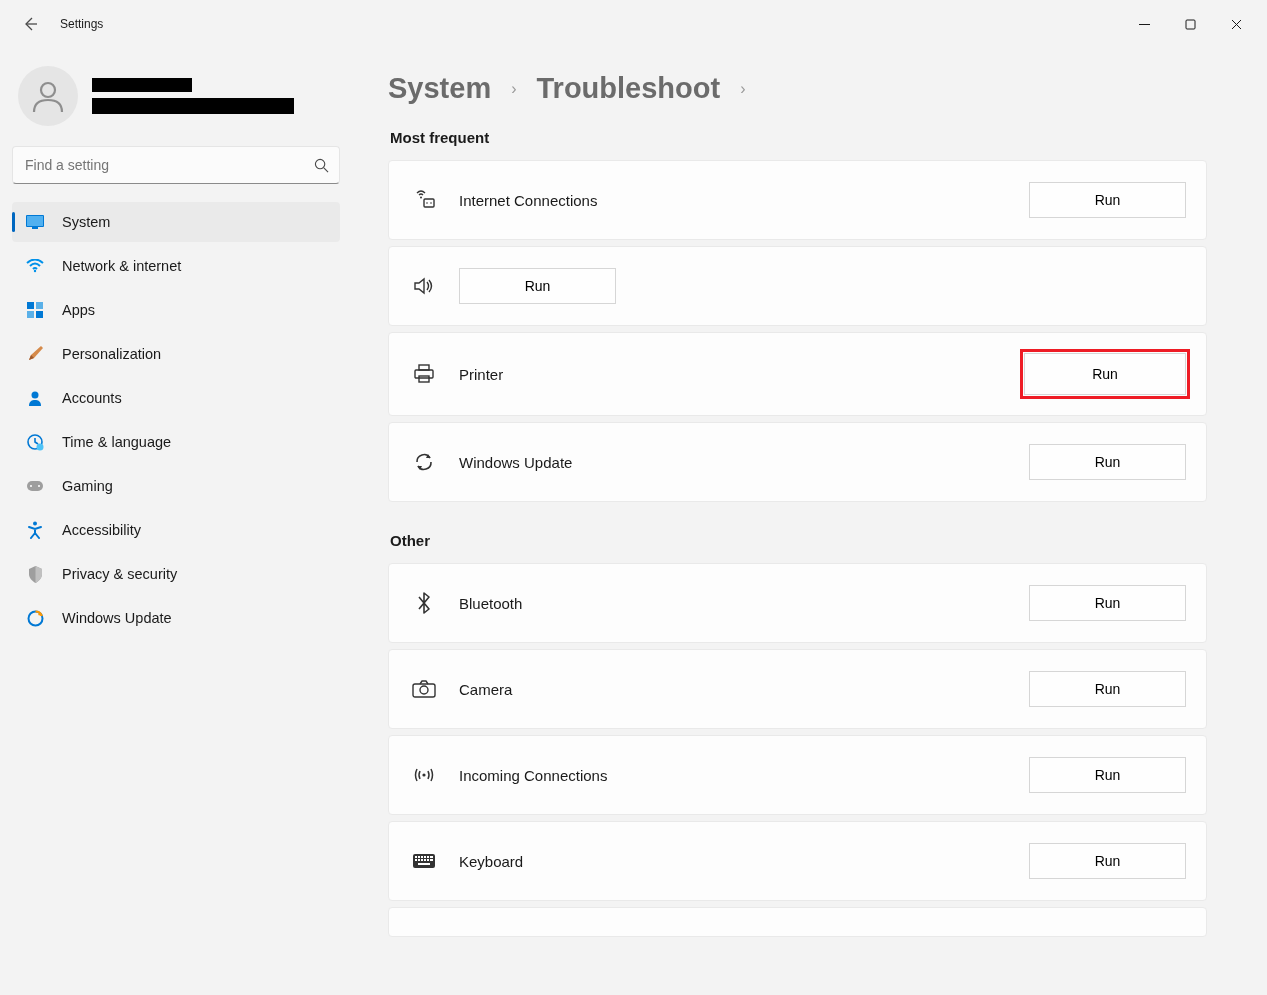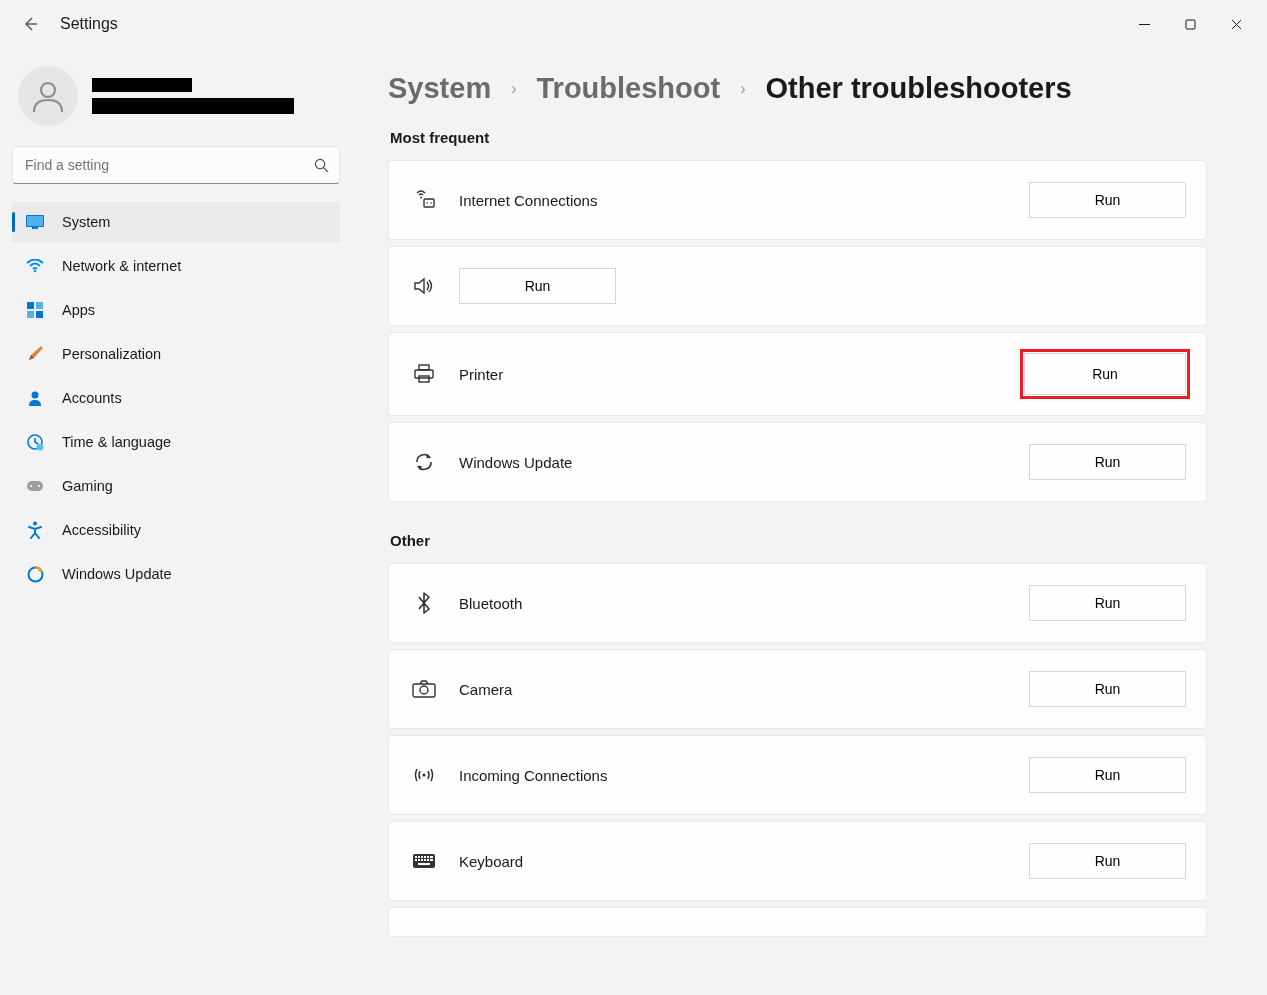--- a/index.html
+++ b/index.html
@@ -17,21 +17,21 @@
     align-items: center;
     padding: 0 8px 0 14px;
   }
   .back-btn {
     width: 32px; height: 32px;
     display: flex; align-items: center; justify-content: center;
     cursor: pointer;
   }
   .app-title {
     margin-left: 14px;
-    font-size: 16px;
+    font-size: 12px;
     color: #1a1a1a;
   }
   .win-controls {
     margin-left: auto;
     display: flex;
     gap: 0;
   }
   .win-btn {
     width: 46px; height: 32px;
     display: flex; align-items: center; justify-content: center;
@@ -295,38 +295,46 @@
         <span class="nav-icon">
             <svg width="16" height="18" viewBox="0 0 16 18">
               <circle cx="8" cy="2.5" r="2" fill="#0078d4"></circle>
               <path d="M2 6 L8 8 L14 6 M8 8 V12 M8 12 L4 17 M8 12 L12 17" stroke="#0078d4" stroke-width="2" fill="none" stroke-linecap="round"></path>
             </svg>
           </span>
         <span>Accessibility</span>
       </div>
       <div class="nav-item">
         <span class="nav-icon">
+            <svg width="15" height="17" viewBox="0 0 15 17">
+              <path d="M7.5 0 L14 3 V8 C14 12 11 15 7.5 17 C4 15 1 12 1 8 V3 Z" fill="#9e9e9e"></path>
+              <path d="M7.5 0 L14 3 V8 C14 12 11 15 7.5 17 V0 Z" fill="#c0c0c0"></path>
+            </svg>
+          </span>
+        <span>Privacy &amp; security</span>
+      </div>
+      <div class="nav-item">
+        <span class="nav-icon">
             <svg width="17" height="17" viewBox="0 0 17 17">
               <circle cx="8.5" cy="8.5" r="7" fill="none" stroke="#0078d4" stroke-width="2"></circle>
               <path d="M8.5 1.5 A7 7 0 0 1 15 6" fill="none" stroke="#ff9800" stroke-width="2"></path>
               <path d="M13 2 L15 6 L11 5 Z" fill="#ff9800"></path>
             </svg>
           </span>
         <span>Windows Update</span>
       </div>
     </div>
   </div>
 
   <div class="main">
     <div class="breadcrumb">
       <span class="crumb">System</span>
       <span class="chev">›</span>
       <span class="crumb">Troubleshoot</span>
       <span class="chev">›</span>
-      <span class="crumb active">Other troubleshooters</span>
     </div>
 
     <div class="section-title">Most frequent</div>
 
     <div class="card">
       <span class="card-icon">
         <svg width="22" height="20" viewBox="0 0 22 20">
             <path d="M4 3 Q8 -1 12 3" fill="none" stroke="#333" stroke-width="1.4"></path>
             <path d="M6 5 Q8 3 10 5" fill="none" stroke="#333" stroke-width="1.4"></path>
             <circle cx="8" cy="7.5" r="1" fill="#333"></circle>

